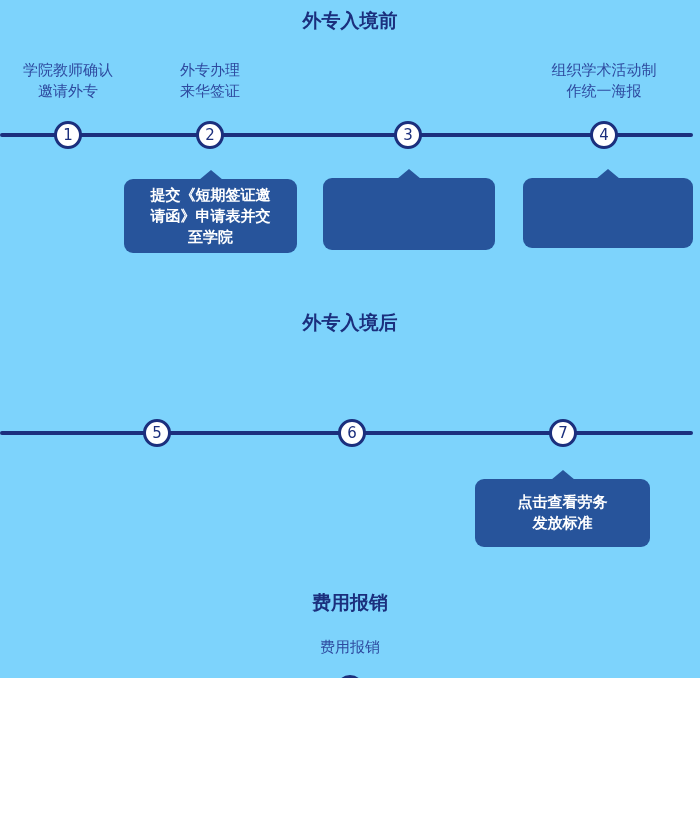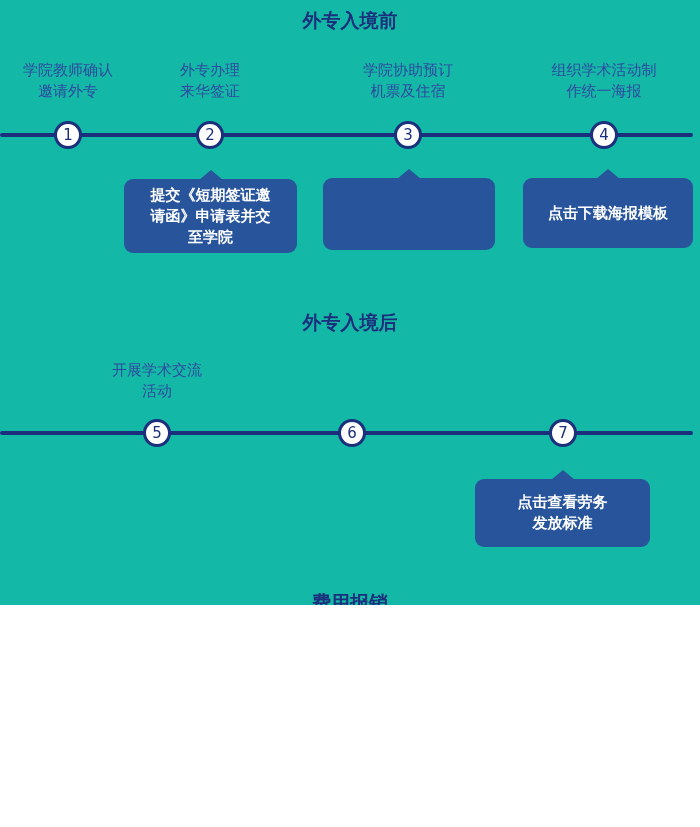--- a/index.html
+++ b/index.html
@@ -1,19 +1,19 @@
 <!DOCTYPE html>
 <html><head>
 <meta charset="utf-8">
 <style>
   html,body{margin:0;padding:0;background:#ffffff;}
   #canvas{
     position:relative;
-    width:700px;height:605px;
-    background:#14b8a6;
+    width:700px;height:678px;
+    background:#7dd3fc;
     font-family:"DejaVu Sans", sans-serif;
     overflow:hidden;
   }
   .sec-title{
     position:absolute;left:0;width:700px;
     text-align:center;
     font-size:19px;font-weight:bold;
     color:#1b2f7d;
     white-space:pre-line;
   }
@@ -62,22 +62,20 @@
 <body>
 
 <div id="canvas">
 
   <div class="sec-title" style="top:8px">外专入境前</div>
 
   <div class="step-label" style="left:68px;top:60px">学院教师确认
 邀请外专</div>
   <div class="step-label" style="left:210px;top:60px">外专办理
 来华签证</div>
-  <div class="step-label" style="left:408px;top:60px">学院协助预订
-机票及住宿</div>
   <div class="step-label" style="left:604px;top:60px">组织学术活动制
 作统一海报</div>
 
   <div class="timeline" style="top:133px;width:693px"></div>
 
   <div class="node" style="left:54px;top:121px">1</div>
   <div class="node" style="left:196px;top:121px">2</div>
   <div class="node" style="left:394px;top:121px">3</div>
   <div class="node" style="left:590px;top:121px">4</div>
 
@@ -85,27 +83,24 @@
     <span class="pointer"></span>
     <span>提交《短期签证邀
 请函》申请表并交
 至学院</span>
   </div>
   <div class="callout" style="left:323px;top:178px;width:172px;height:72px">
     <span class="pointer"></span>
   </div>
   <div class="callout" style="left:523px;top:178px;width:170px;height:70px">
     <span class="pointer"></span>
-    <span>点击下载海报模板</span>
   </div>
 
   <div class="sec-title" style="top:310px">外专入境后</div>
 
-  <div class="step-label" style="left:157px;top:360px">开展学术交流
-活动</div>
 
   <div class="timeline" style="top:431px;width:693px"></div>
 
   <div class="node" style="left:143px;top:419px">5</div>
   <div class="node" style="left:338px;top:419px">6</div>
   <div class="node" style="left:549px;top:419px">7</div>
 
   <div class="callout" style="left:475px;top:479px;width:175px;height:68px">
     <span class="pointer"></span>
     <span>点击查看劳务

